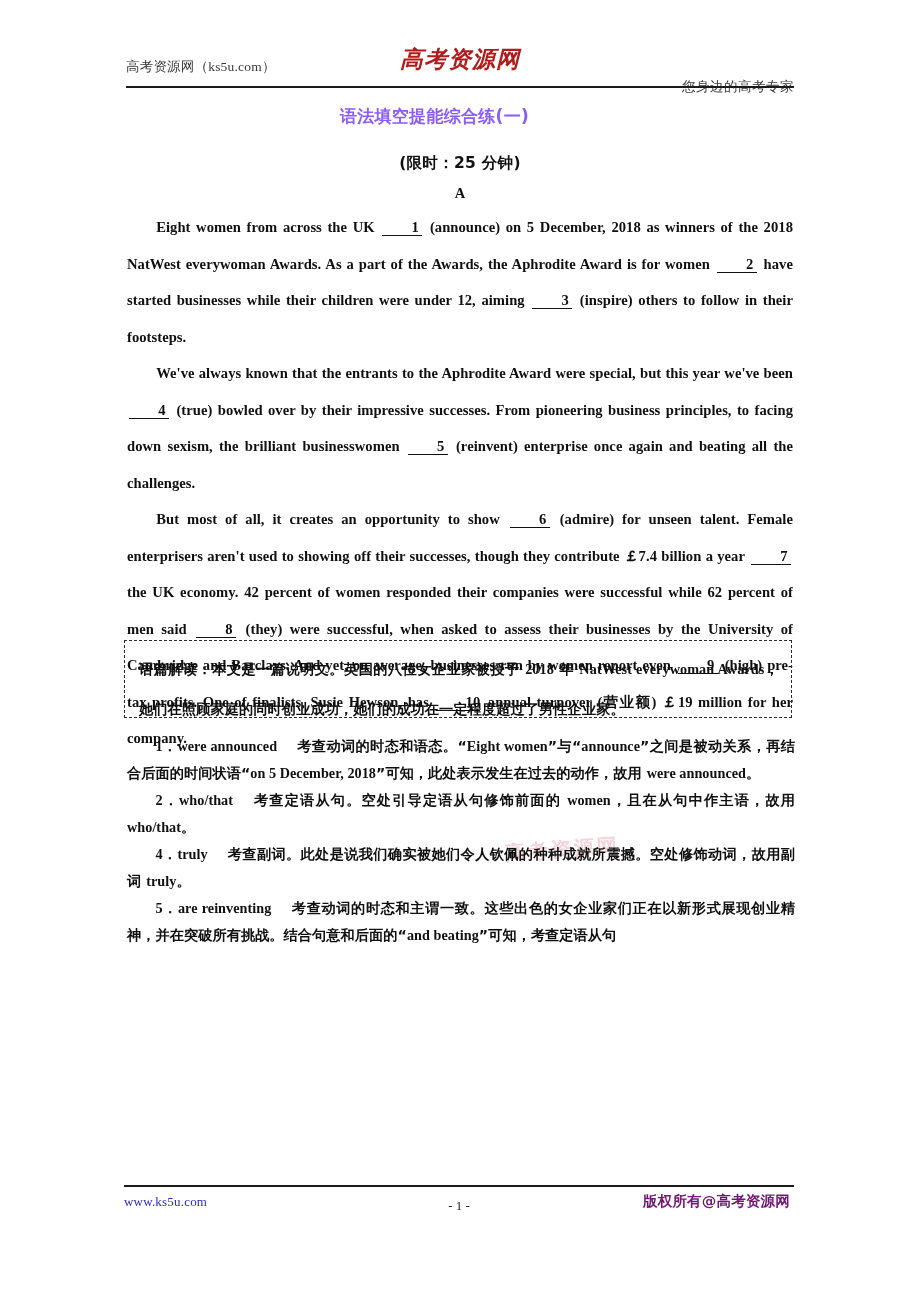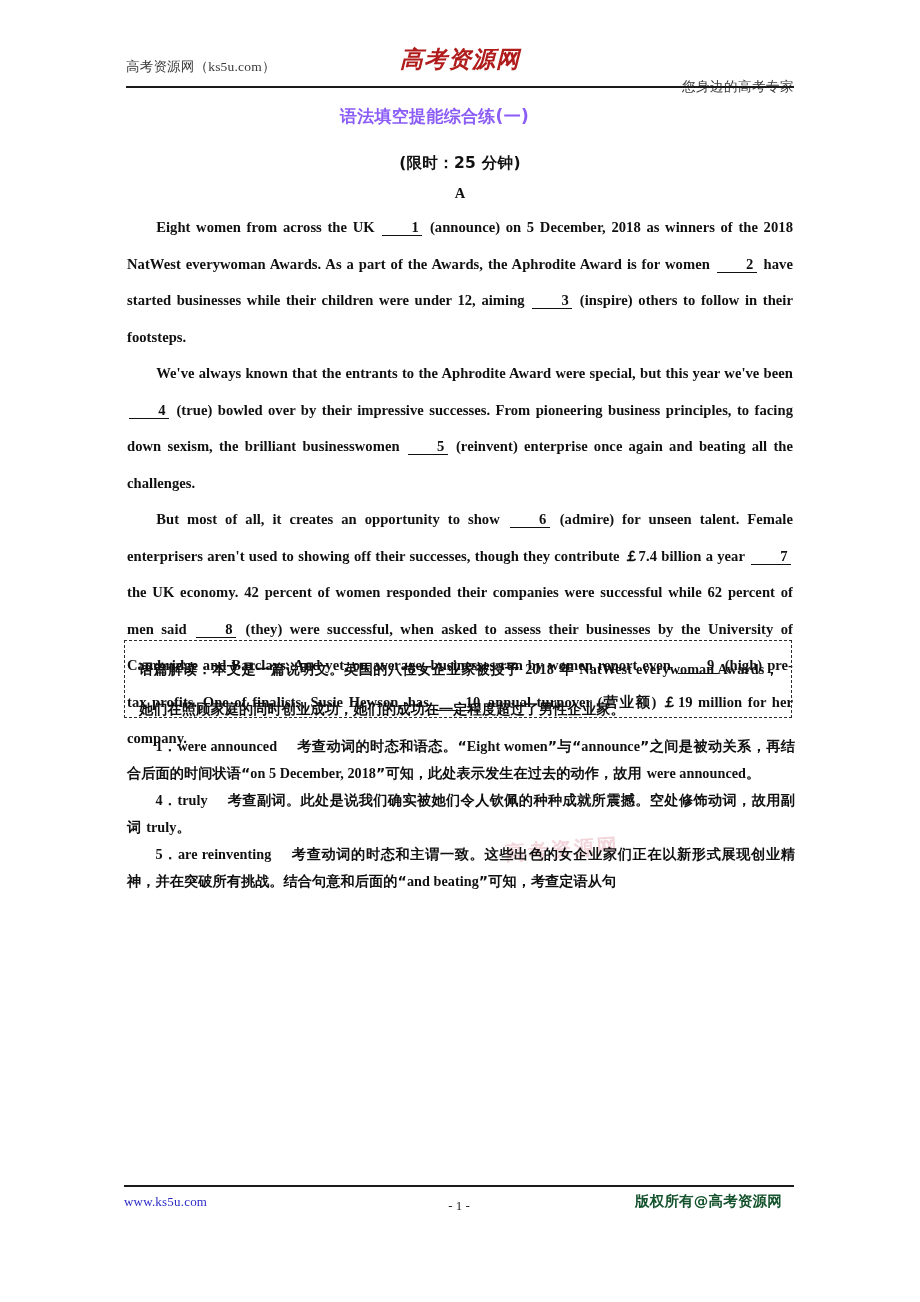--- a/index.html
+++ b/index.html
@@ -243,26 +243,26 @@
     left: 50%;
     transform: translateX(-50%);
     top: 6px;
     font-family: "Liberation Serif", serif;
     font-size: 13px;
     color: #222;
     white-space: nowrap;
   }
   .footer-right {
     position: absolute;
-    right: 12px;
+    right: 4px;
     top: 0px;
     font-family: "DejaVu Sans", sans-serif;
     font-size: 14.5px;
     font-weight: 700;
-    color: #14532d;
+    color: #701a75;
     letter-spacing: 0.2px;
     white-space: nowrap;
   }
 </style>
 </head>
 <body>
 
 <div class="page">
 
   <div class="header">
@@ -287,20 +287,21 @@
   <div class="analysis-box">
     <div class="analysis-text"><span>语篇解读：</span><span>本文是一篇说明文。英国的八位女企业家被授予 </span><span class="en">2018</span><span> 年 </span><span class="en">NatWest everywoman Awards</span><span>，她们在照顾家庭的同时创业成功，她们的成功在一定程度超过了男性企业家。</span></div>
   </div>
 
   <div class="watermark">高考资源网</div>
 
   <div class="explanations">
 
     <p class="exp-item"><span class="serif">1．</span><span class="serif">were announced</span><span class="exp-gap"></span><span>考查动词的时态和语态。“</span><span class="serif">Eight women</span><span>”与“</span><span class="serif">announce</span><span>”之间是被动关系，再结合后面的时间状语“</span><span class="serif">on 5 December, 2018</span><span>”可知，此处表示发生在过去的动作，故用 </span><span class="serif">were announced</span><span>。</span></p>
 
+    <p class="exp-item"><span class="serif">2．</span><span class="serif">who/that</span><span class="exp-gap"></span><span>考查定语从句。空处引导定语从句修饰前面的 </span><span class="serif">women</span><span>，且在从句中作主语，故用 </span><span class="serif">who/that</span><span>。</span></p>
 
 
     <p class="exp-item"><span class="serif">4．</span><span class="serif">truly</span><span class="exp-gap"></span><span>考查副词。此处是说我们确实被她们令人钦佩的种种成就所震撼。空处修饰动词，故用副词 </span><span class="serif">truly</span><span>。</span></p>
 
     <p class="exp-item"><span class="serif">5．</span><span class="serif">are reinventing</span><span class="exp-gap"></span><span>考查动词的时态和主谓一致。这些出色的女企业家们正在以新形式展现创业精神，并在突破所有挑战。结合句意和后面的“</span><span class="serif">and beating</span><span>”可知，考查定语从句</span></p>
 
   </div>
 
   <div class="footer-rule"></div>
   <div class="footer">

